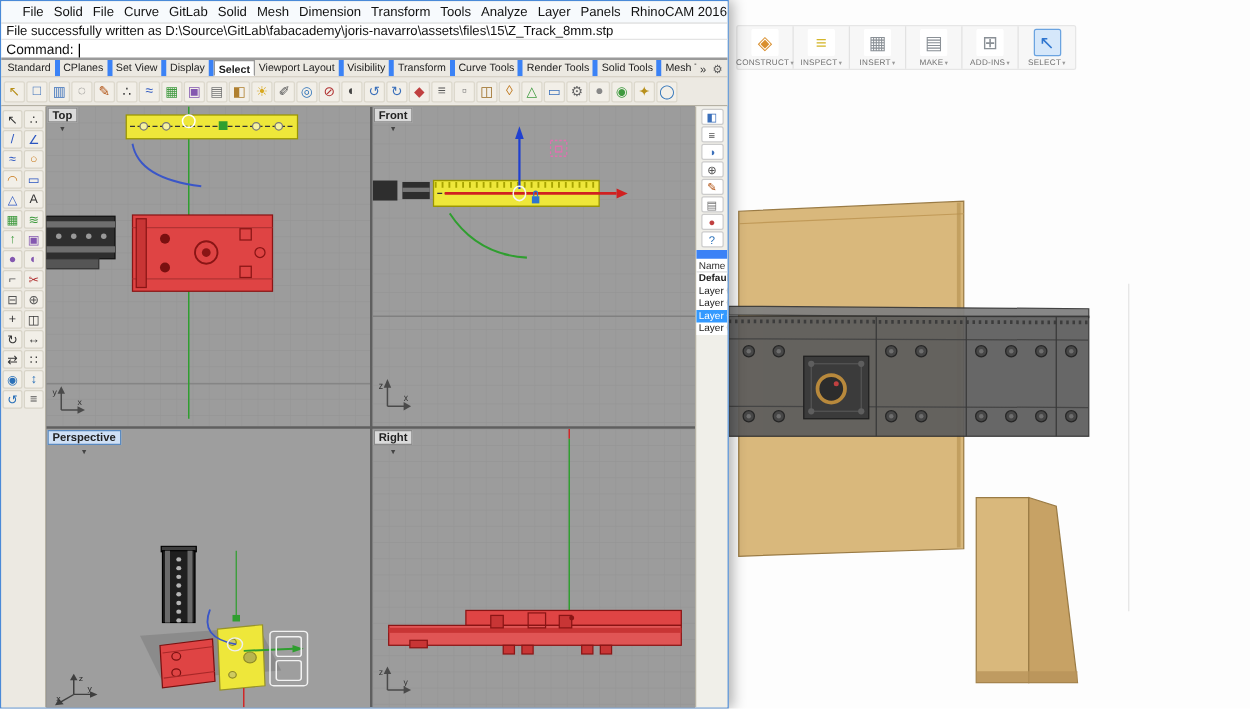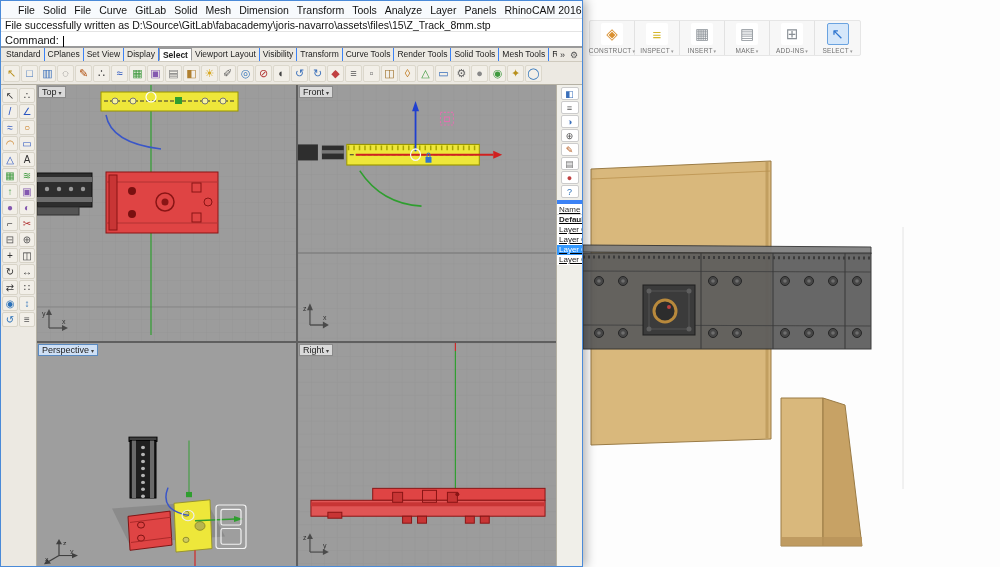--- a/index.html
+++ b/index.html
@@ -19,39 +19,39 @@
 
   
   .rhino{position:absolute;left:0;top:0;width:583px;height:567px;background:#ece9e2;border:1px solid #4a8ad8;box-shadow:3px 0 10px rgba(0,0,0,.3);display:flex;flex-direction:column;}
   .menubar{display:flex;background:#f7fafd;border-bottom:1px solid #d8d8d8;height:18px;align-items:center;padding:0 13px;overflow:hidden;white-space:nowrap;}
   .menu-item{font-size:10.5px;color:#111;padding:0 4px;cursor:default;}
   .history{background:#fff;font-size:10.5px;color:#111;padding:0 4px;height:13px;line-height:13px;white-space:nowrap;overflow:hidden;border-bottom:1px solid #e4e4e4;}
   .cmdline{background:#fff;font-size:11px;color:#111;padding:0 4px;height:16px;line-height:16px;border-bottom:2px solid #9a9a9a;}
   .caret-blink{display:inline-block;width:1px;height:11px;background:#000;vertical-align:middle;margin-left:1px;}
   .tabbar{display:flex;align-items:center;background:#ece9e2;height:14px;padding:0 2px;border-bottom:1px solid #cfcabe;overflow:hidden;}
   .tabs-list{display:flex;align-items:center;overflow:hidden;white-space:nowrap;}
-  .tab{font-size:8.5px;color:#222;padding:0 3px;height:13px;line-height:13px;border-right:1px solid #3b82f6;cursor:pointer;white-space:nowrap;}
+  .tab{font-size:8.5px;color:#222;padding:0 3px;height:13px;line-height:13px;border-right:4px solid #3b82f6;cursor:pointer;white-space:nowrap;}
   .tab.active{background:#fff;border:1px solid #999;border-bottom-color:#fff;font-weight:bold;}
   .tab-overflow{font-size:9px;color:#333;padding:0 3px;flex-shrink:0;cursor:pointer;}
   .tab-gear{font-size:9px;color:#555;padding:0 2px;flex-shrink:0;cursor:pointer;}
   .toolbar{display:flex;align-items:center;gap:1px;padding:1px 2px;background:#ece9e2;border-bottom:1px solid #b5b1a4;height:23px;overflow:hidden;}
   .ticon{width:17px;height:17px;flex-shrink:0;display:flex;align-items:center;justify-content:center;font-size:11px;border:1px solid #dcd8cc;border-radius:2px;background:#f2efe8;cursor:pointer;}
   .main{flex:1;display:flex;position:relative;overflow:hidden;}
   .palette{width:36px;background:#ece9e2;border-right:1px solid #b5b1a4;display:flex;flex-wrap:wrap;align-content:flex-start;gap:1px;padding:3px 1px;}
   .picon{width:16px;height:15px;display:flex;align-items:center;justify-content:center;font-size:10px;border:1px solid #d8d4c8;background:#f2efe8;border-radius:2px;cursor:pointer;}
   .viewports{flex:1;background:#5f5f5f;display:grid;grid-template-columns:259px 1fr;grid-template-rows:256px 1fr;gap:2px;}
   .vp{position:relative;overflow:hidden;background:var(--viewport-bg,#9a9a9a);}
   .vp svg{position:absolute;inset:0;width:100%;height:100%;display:block;}
-  .vp-label{position:absolute;top:1px;left:1px;z-index:2;display:flex;align-items:center;gap:2px;background:rgba(225,225,225,.9);border:1px solid #8a8a8a;padding:0 3px;height:12px;font-size:9px;font-weight:normal;color:#222;cursor:pointer;}
+  .vp-label{position:absolute;top:1px;left:1px;z-index:2;display:flex;align-items:center;gap:2px;background:rgba(225,225,225,.9);border:1px solid #8a8a8a;padding:0 3px;height:12px;font-size:9px;font-weight:bold;color:#222;cursor:pointer;flex-direction:column;}
   .vp-label.active{background:#cfe0f5;border-color:#5a8ac0;}
   .vcaret{font-size:6px;color:#444;}
   .rightpanel{width:26px;background:#f0efe9;border-left:1px solid #b5b1a4;display:flex;flex-direction:column;overflow:hidden;}
   .pstack{display:flex;flex-direction:column;gap:1px;padding:2px 1px;align-items:center;}
   .pic{width:18px;height:13px;display:flex;align-items:center;justify-content:center;font-size:9px;background:#fff;border:1px solid #ccc;border-radius:2px;cursor:pointer;}
-  .layers{background:#fff;border-top:4px solid #3b82f6;font-size:8px;text-decoration:underline;}
+  .layers{background:#fff;border-top:7px solid #3b82f6;font-size:8px;}
   .layers-header{color:#333;border-bottom:1px solid #ddd;padding:1px 2px;height:11px;}
   .lrow{height:10px;line-height:10px;padding:0 2px;white-space:nowrap;overflow:hidden;color:#222;cursor:pointer;}
   .lrow.bold{font-weight:bold;}
   .lrow.selected{background:var(--select-blue,#3399ff);color:#fff;}
 </style>
 </head>
 <body>
 
 <div class="screen">
 

